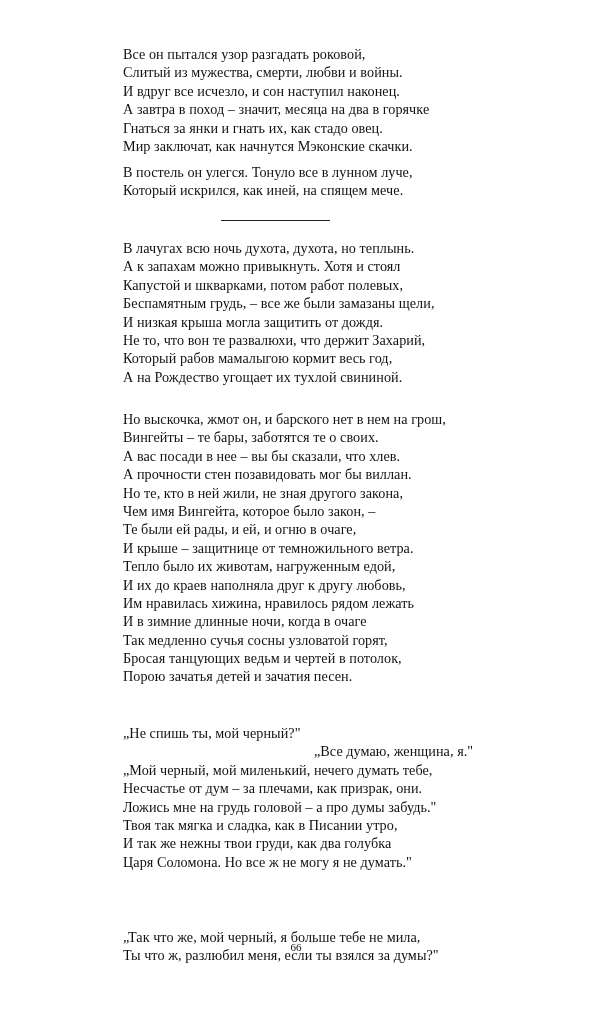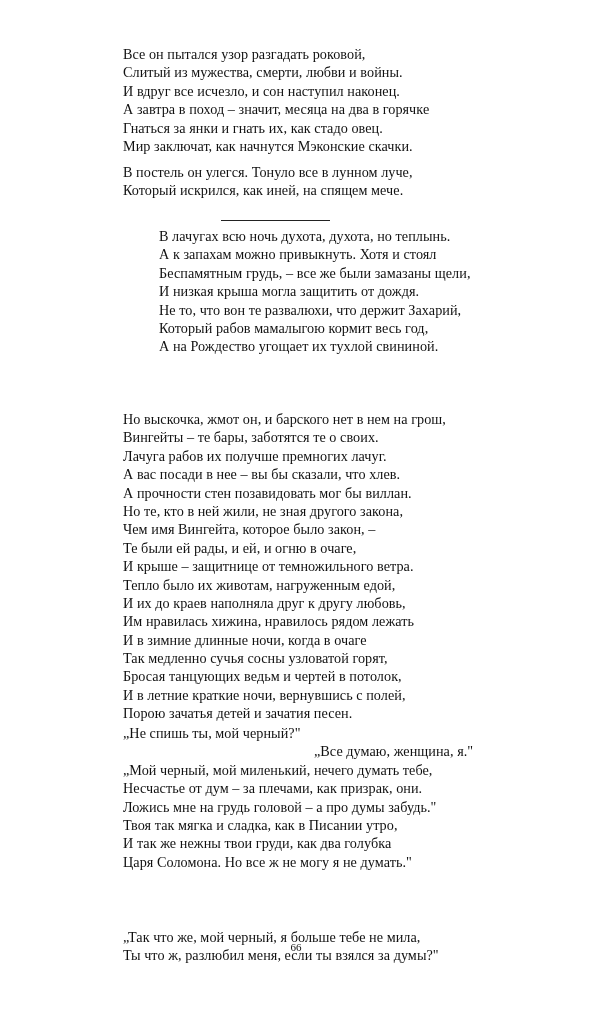--- a/index.html
+++ b/index.html
@@ -73,47 +73,46 @@
     <span class="line">Мир заключат, как начнутся Мэконские скачки.</span>
   </div>
 
   <div class="stanza" style="top:163px;">
     <span class="line">В постель он улегся. Тонуло все в лунном луче,</span>
     <span class="line">Который искрился, как иней, на спящем мече.</span>
   </div>
 
   <div class="separator"></div>
 
-  <div class="stanza" style="top:227px;margin-left:36px;">
+  <div class="stanza" style="top:239px;">
     <span class="line">В лачугах всю ночь духота, духота, но теплынь.</span>
     <span class="line">А к запахам можно привыкнуть. Хотя и стоял</span>
+    <span class="line">Капустой и шкварками, потом работ полевых,</span>
     <span class="line">Беспамятным грудь, – все же были замазаны щели,</span>
     <span class="line">И низкая крыша могла защитить от дождя.</span>
     <span class="line">Не то, что вон те развалюхи, что держит Захарий,</span>
     <span class="line">Который рабов мамалыгою кормит весь год,</span>
     <span class="line">А на Рождество угощает их тухлой свининой.</span>
   </div>
 
   <div class="stanza" style="top:410px;">
     <span class="line">Но выскочка, жмот он, и барского нет в нем на грош,</span>
     <span class="line">Вингейты – те бары, заботятся те о своих.</span>
-    <span class="line">Лачуга рабов их получше премногих лачуг.</span>
     <span class="line">А вас посади в нее – вы бы сказали, что хлев.</span>
     <span class="line">А прочности стен позавидовать мог бы виллан.</span>
     <span class="line">Но те, кто в ней жили, не зная другого закона,</span>
     <span class="line">Чем имя Вингейта, которое было закон, –</span>
     <span class="line">Те были ей рады, и ей, и огню в очаге,</span>
     <span class="line">И крыше – защитнице от темножильного ветра.</span>
     <span class="line">Тепло было их животам, нагруженным едой,</span>
     <span class="line">И их до краев наполняла друг к другу любовь,</span>
     <span class="line">Им нравилась хижина, нравилось рядом лежать</span>
     <span class="line">И в зимние длинные ночи, когда в очаге</span>
     <span class="line">Так медленно сучья сосны узловатой горят,</span>
     <span class="line">Бросая танцующих ведьм и чертей в потолок,</span>
-    <span class="line">И в летние краткие ночи, вернувшись с полей,</span>
     <span class="line">Порою зачатья детей и зачатия песен.</span>
   </div>
 
   <div class="stanza" style="top:724px;">
     <span class="line">„Не спишь  ты, мой черный?"</span>
     <span class="line indent">„Все думаю, женщина, я."</span>
     <span class="line">„Мой черный, мой миленький, нечего думать тебе,</span>
     <span class="line">Несчастье от дум – за плечами, как призрак, они.</span>
     <span class="line">Ложись мне на грудь головой – а про думы забудь."</span>
     <span class="line">Твоя так мягка и сладка, как в Писании утро,</span>

